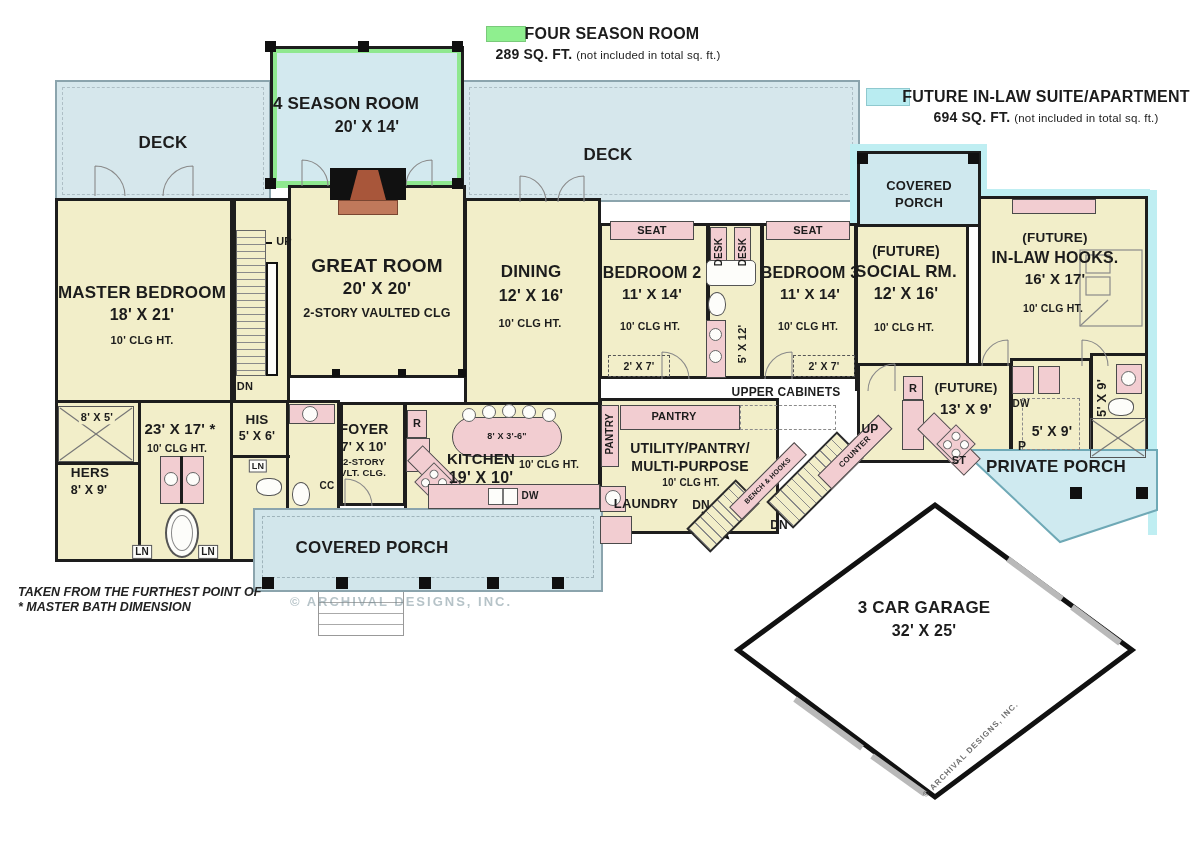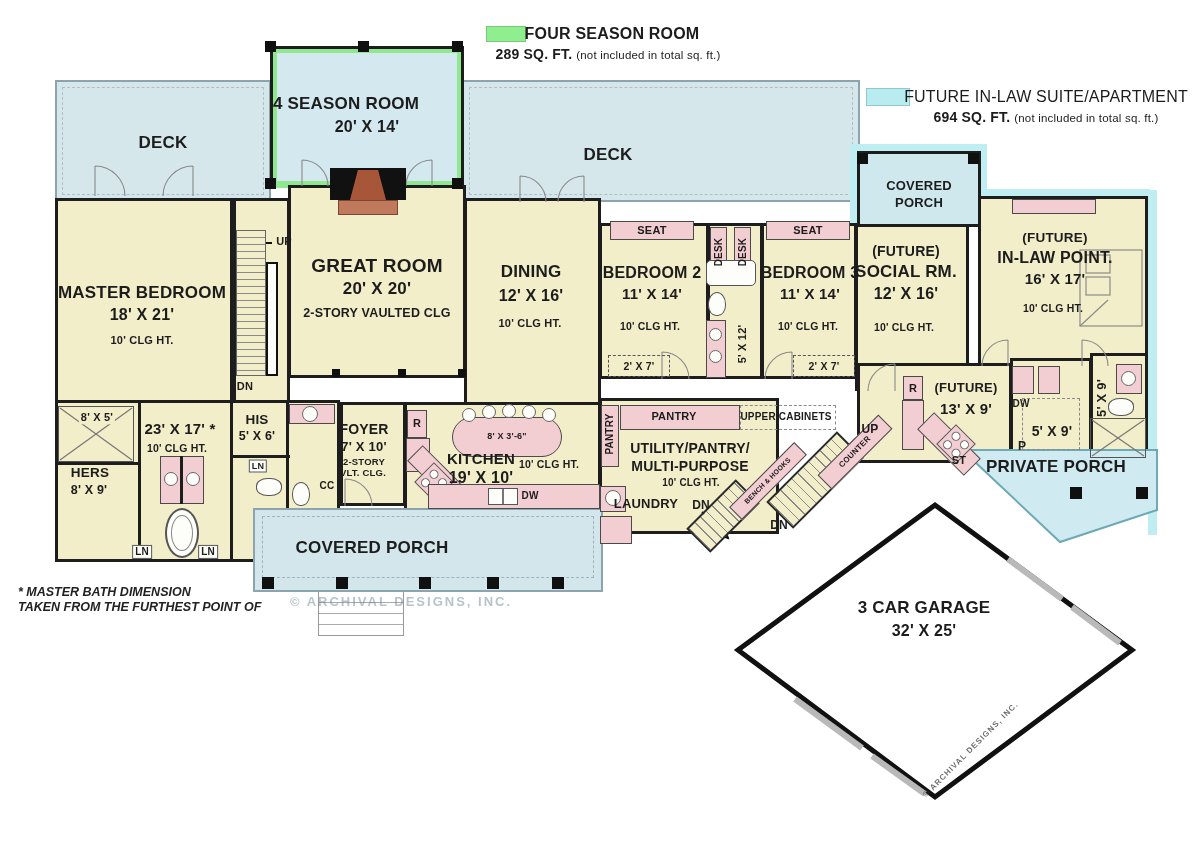--- a/index.html
+++ b/index.html
@@ -33,21 +33,21 @@
 <div class="plan">
 
   <div class="abs" style="left:486px;top:26px;width:40px;height:16px;background:#8fef8f;border:1px solid #79c97a"></div>
   <div class="lbl" style="left:612px;top:34px;font-size:16px;font-weight:600">FOUR SEASON ROOM</div>
   <div class="lbl" style="left:608px;top:55px;font-size:13px">
     <span style="font-size:14px">289 SQ. FT.</span>
     <span style="font-size:11.5px;font-weight:400">(not included in total sq. ft.)</span>
   </div>
 
   <div class="abs" style="left:866px;top:88px;width:44px;height:18px;background:#b9ecf1;border:1px solid #8fc9cf"></div>
-  <div class="lbl" style="left:1046px;top:97px;font-size:16px;font-weight:400">FUTURE IN-LAW SUITE/APARTMENT</div>
+  <div class="lbl" style="left:1046px;top:97px;font-size:16px;font-weight:700">FUTURE IN-LAW SUITE/APARTMENT</div>
   <div class="lbl" style="left:1046px;top:118px;font-size:13px">
     <span style="font-size:14px">694 SQ. FT.</span>
     <span style="font-size:11.5px;font-weight:400">(not included in total sq. ft.)</span>
   </div>
 
   <div class="porch" style="left:55px;top:80px;width:216px;height:122px"></div>
   <div class="porch" style="left:462px;top:80px;width:398px;height:122px"></div>
   <div class="dash" style="left:62px;top:87px;width:202px;height:108px;border-color:#aebfc6"></div>
   <div class="dash" style="left:469px;top:87px;width:384px;height:108px;border-color:#aebfc6"></div>
 
@@ -287,21 +287,21 @@
 
   <div class="lbl" style="left:906px;top:252px;font-size:14px">(FUTURE)</div>
   <div class="lbl" style="left:906px;top:272px;font-size:17px">SOCIAL RM.</div>
   <div class="lbl" style="left:906px;top:294px;font-size:16px">12' X 16'</div>
   <div class="lbl" style="left:904px;top:327px;font-size:10.5px">10' CLG HT.</div>
 
   <div class="lbl" style="left:919px;top:186px;font-size:13px">COVERED</div>
   <div class="lbl" style="left:919px;top:203px;font-size:13px">PORCH</div>
 
   <div class="lbl" style="left:1055px;top:238px;font-size:13.5px">(FUTURE)</div>
-  <div class="lbl" style="left:1055px;top:258px;font-size:16px">IN-LAW POINT.</div>
+  <div class="lbl" style="left:1055px;top:258px;font-size:16px">IN-LAW HOOKS.</div>
   <div class="lbl" style="left:1055px;top:279px;font-size:15px">16' X 17'</div>
   <div class="lbl" style="left:1053px;top:308px;font-size:10.5px">10' CLG HT.</div>
 
   <div class="lbl" style="left:966px;top:388px;font-size:13px">(FUTURE)</div>
   <div class="lbl" style="left:966px;top:409px;font-size:15px">13' X 9'</div>
   <div class="lbl" style="left:913px;top:389px;font-size:11px">R</div>
   <div class="lbl" style="left:1021px;top:404px;font-size:10px">DW</div>
   <div class="lbl" style="left:1052px;top:432px;font-size:14px">5' X 9'</div>
   <div class="lbl" style="left:1022px;top:446px;font-size:12px">P</div>
   <div class="lbl rot" style="left:1102px;top:398px;font-size:13px">5' X 9'</div>
@@ -319,21 +319,21 @@
   <div class="lbl" style="left:530px;top:496px;font-size:10px">DW</div>
 
   <div class="lbl" style="left:364px;top:430px;font-size:14px">FOYER</div>
   <div class="lbl" style="left:364px;top:447px;font-size:13px">7' X 10'</div>
   <div class="lbl" style="left:364px;top:462px;font-size:9.5px">2-STORY</div>
   <div class="lbl" style="left:363px;top:473px;font-size:9.5px">VLT. CLG.</div>
   <div class="lbl" style="left:327px;top:486px;font-size:10px">CC</div>
 
   <div class="lbl rot" style="left:610px;top:434px;font-size:10px">PANTRY</div>
   <div class="lbl" style="left:674px;top:417px;font-size:11px">PANTRY</div>
-  <div class="lbl" style="left:786px;top:417px;font-size:10px">UPPER CABINETS</div>
+  <div class="lbl" style="left:786px;top:392px;font-size:12px">UPPER CABINETS</div>
   <div class="lbl rot45" style="left:855px;top:452px;font-size:8px">COUNTER</div>
   <div class="lbl rot45" style="left:768px;top:481px;font-size:7px">BENCH &amp; HOOKS</div>
   <div class="lbl" style="left:690px;top:449px;font-size:14px">UTILITY/PANTRY/</div>
   <div class="lbl" style="left:690px;top:467px;font-size:14px">MULTI-PURPOSE</div>
   <div class="lbl" style="left:691px;top:483px;font-size:10px">10' CLG HT.</div>
   <div class="lbl" style="left:646px;top:504px;font-size:13px">LAUNDRY</div>
   <div class="lbl" style="left:701px;top:505px;font-size:12px">DN</div>
   <div class="lbl" style="left:870px;top:429px;font-size:12px">UP</div>
   <div class="lbl" style="left:779px;top:525px;font-size:12px">DN</div>
 
@@ -344,19 +344,19 @@
   <div class="lbl" style="left:177px;top:448px;font-size:10.5px">10' CLG HT.</div>
   <div class="lbl" style="left:257px;top:420px;font-size:13.5px">HIS</div>
   <div class="lbl" style="left:257px;top:437px;font-size:12.5px">5' X 6'</div>
   <div class="lbl" style="left:90px;top:473px;font-size:13.5px">HERS</div>
   <div class="lbl" style="left:89px;top:491px;font-size:12.5px">8' X 9'</div>
   <div class="lbl" style="left:258px;top:466px;font-size:9px;border:1px solid #555;background:#fdfdfa;padding:0 2px">LN</div>
   <div class="lbl" style="left:142px;top:552px;font-size:10px;border:1px solid #555;background:#fdfdfa;padding:0 2px">LN</div>
   <div class="lbl" style="left:208px;top:552px;font-size:10px;border:1px solid #555;background:#fdfdfa;padding:0 2px">LN</div>
 
   <div class="note" style="left:18px;top:585px">
+    <div>TAKEN FROM THE FURTHEST POINT OF</div>
     <div>* MASTER BATH DIMENSION</div>
-    <div>TAKEN FROM THE FURTHEST POINT OF</div>
   </div>
   <div class="wm" style="left:290px;top:594px;font-size:13px">© ARCHIVAL DESIGNS, INC.</div>
   <div class="wm" style="left:905px;top:745px;font-size:8px;transform:rotate(-45deg);letter-spacing:1px;color:rgba(60,60,60,.75)">© ARCHIVAL DESIGNS, INC.</div>
 
 </div>
 
 </body></html>

